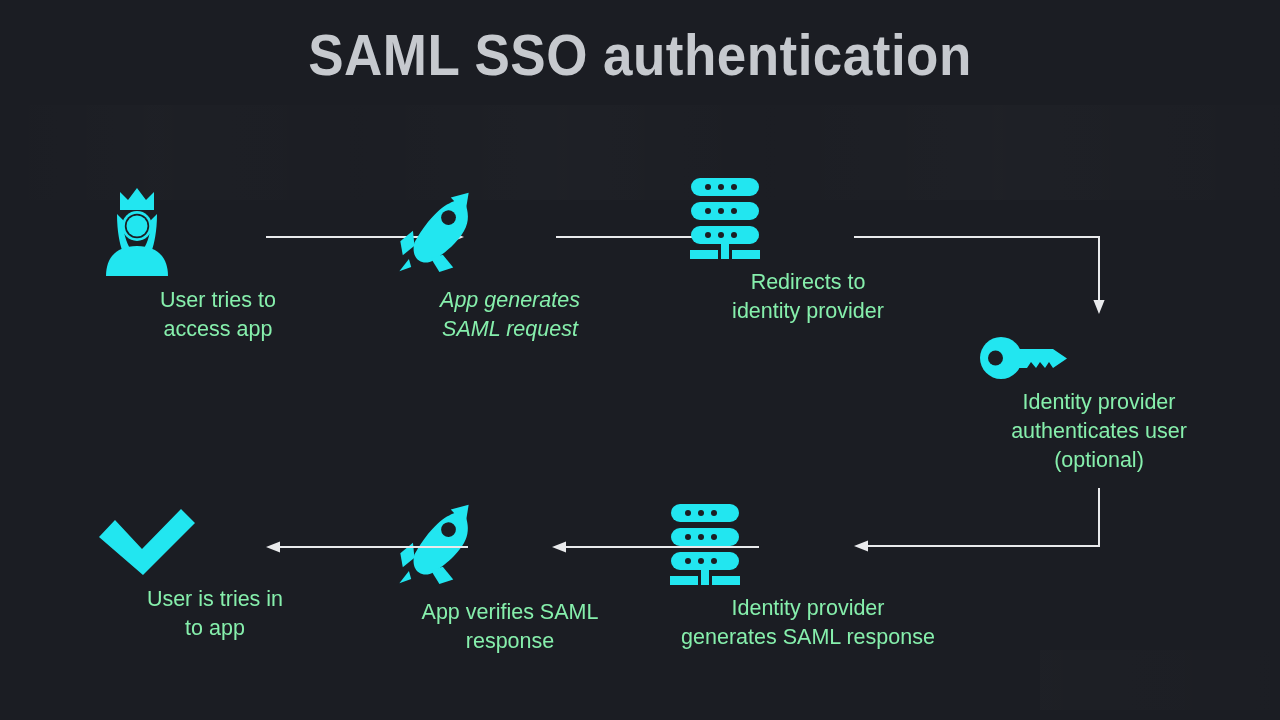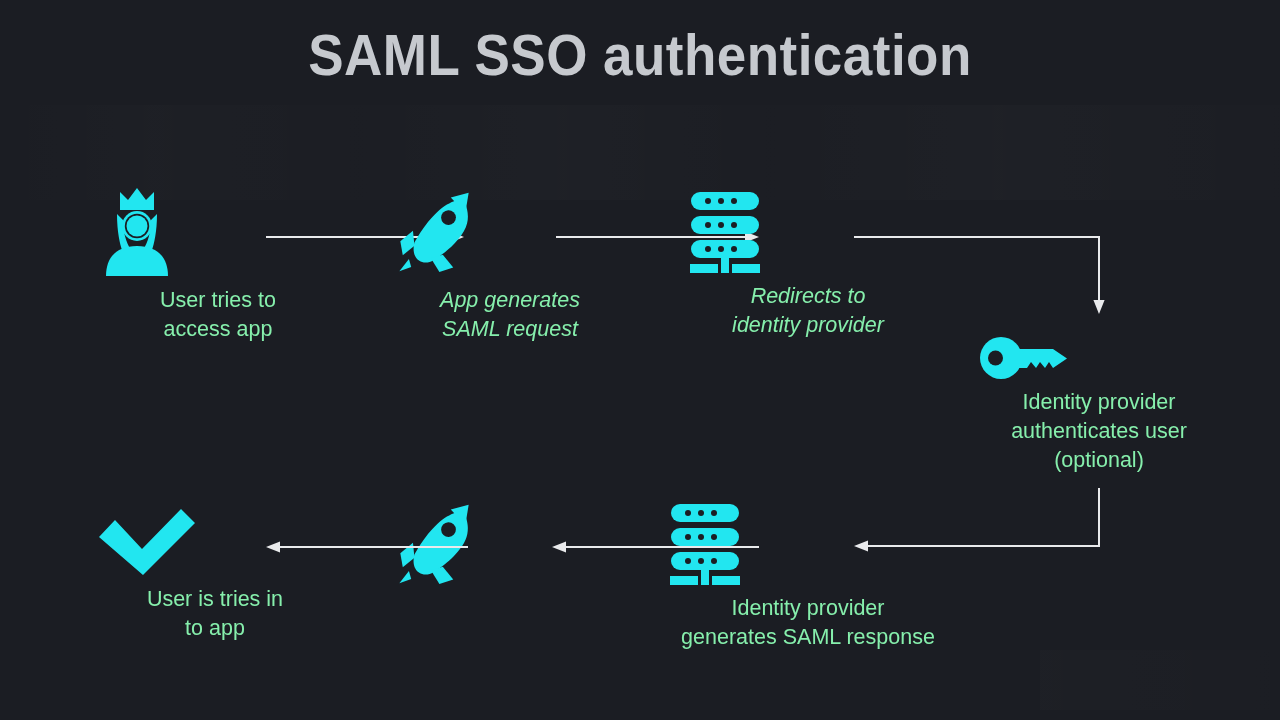--- a/index.html
+++ b/index.html
@@ -134,21 +134,21 @@
     </span>
     <div class="caption">App generates
 SAML request</div>
   </div>
 
   <svg class="arrow-svg" style="left:552px; top:226px;" width="215" height="22">
     <line x1="4" y1="11" x2="197" y2="11" stroke="#e9eaec" stroke-width="2"></line>
     <path d="M207 11 L193 5.4 L193 16.6 Z" fill="#e9eaec"></path>
   </svg>
 
-  <div class="node" style="left:688px; top:190px; width:240px;font-style:italic;">
+  <div class="node" style="left:688px; top:176px; width:240px;">
     <span class="icon-wrap">
       <svg width="74" height="84" viewBox="0 0 74 84">
         <g fill="#22e6f0">
           <rect x="3" y="2" width="68" height="18" rx="9"></rect>
           <rect x="3" y="26" width="68" height="18" rx="9"></rect>
           <rect x="3" y="50" width="68" height="18" rx="9"></rect>
           <rect x="33" y="66" width="8" height="10"></rect>
           <rect x="2" y="74" width="28" height="9"></rect>
           <rect x="33" y="74" width="8" height="9"></rect>
           <rect x="44" y="74" width="28" height="9"></rect>
@@ -237,20 +237,22 @@
           <path d="M74 14 C74 14 62 14 48 26 C34 38 24 56 24 56
                    C24 56 20 68 28 74 C36 80 46 72 46 72
                    C46 72 64 62 74 46 C84 30 74 14 74 14 Z" fill="#22e6f0"></path>
           <circle cx="59" cy="32" r="7.4" fill="#1b1d23"></circle>
           <path d="M23 44 L10 54 L12 68 L24 59 Z" fill="#22e6f0"></path>
           <path d="M40 72 L48 86 L62 82 L52 69 Z" fill="#22e6f0"></path>
           <path d="M18 72 L8 84 L20 80 Z" fill="#22e6f0"></path>
         </g>
       </svg>
     </span>
+    <div class="caption">App verifies SAML
+response</div>
   </div>
 
   <svg class="arrow-svg" style="left:262px; top:536px;" width="212" height="22">
     <line x1="18" y1="11" x2="206" y2="11" stroke="#e9eaec" stroke-width="2"></line>
     <path d="M4 11 L18 5.4 L18 16.6 Z" fill="#e9eaec"></path>
   </svg>
 
   <div class="node" style="left:95px; top:505px; width:240px;">
     <span class="icon-wrap">
       <svg width="104" height="72" viewBox="0 0 104 72">

